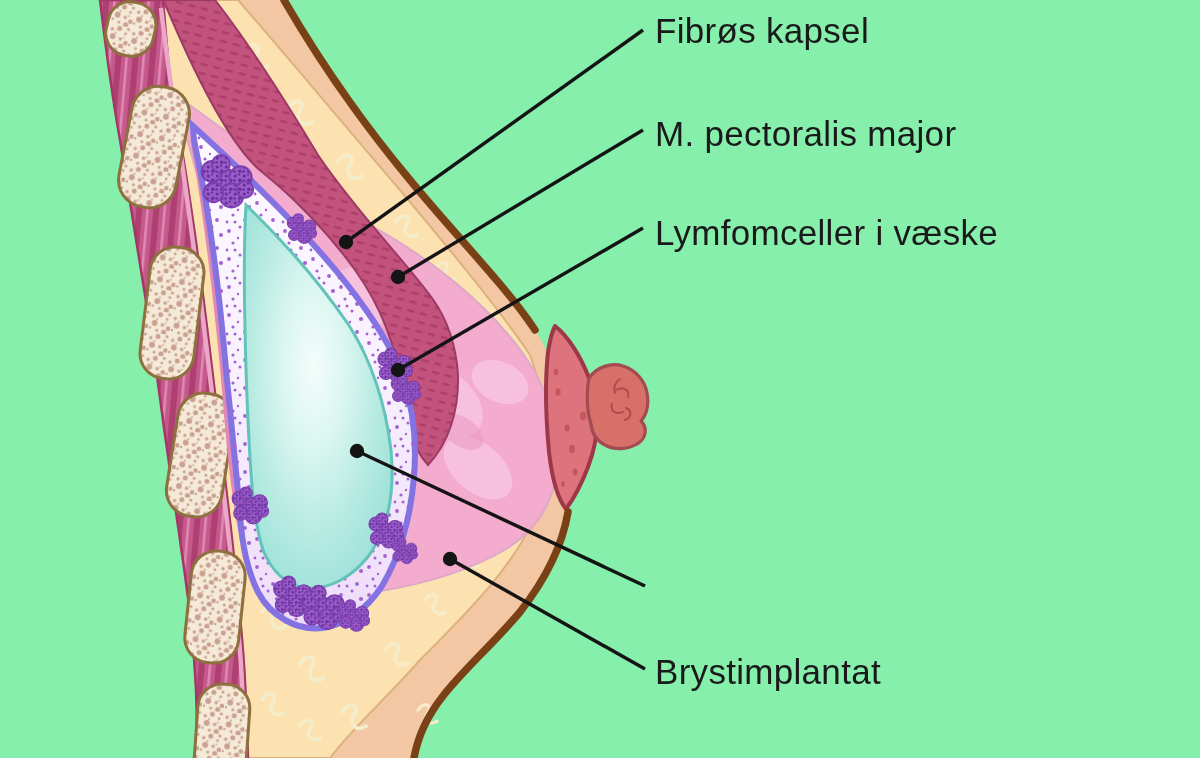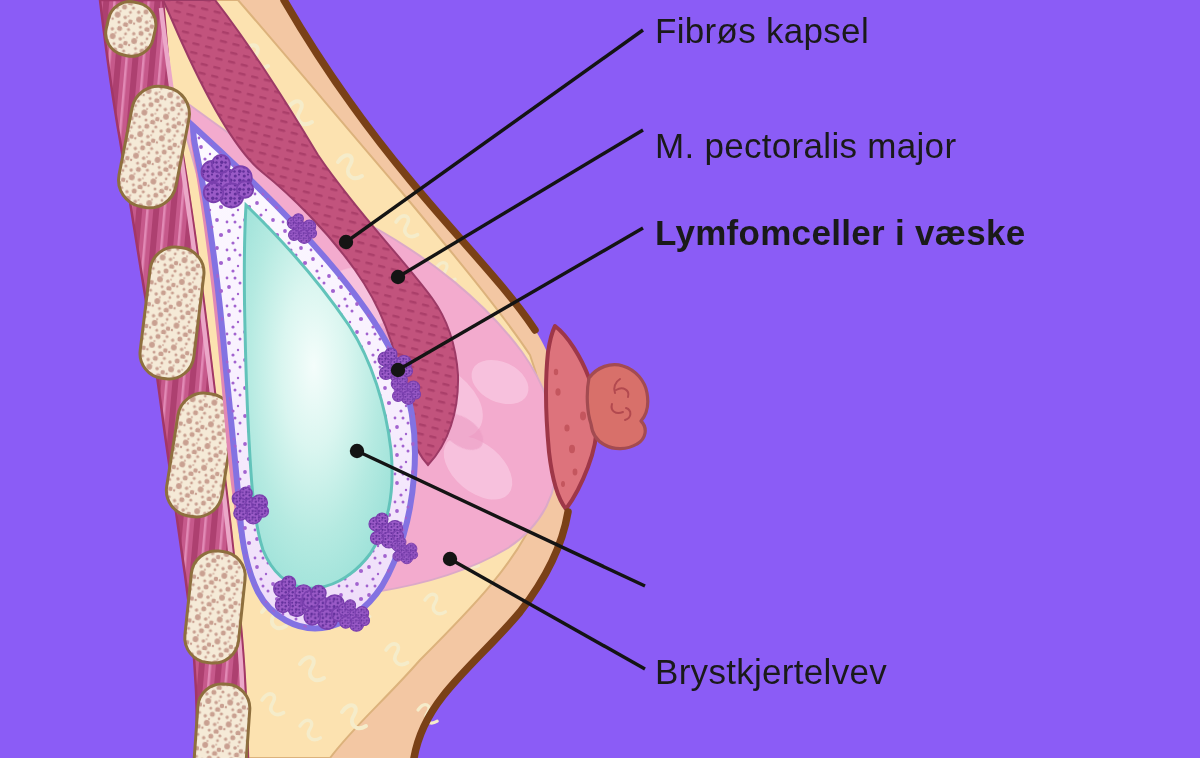--- a/index.html
+++ b/index.html
@@ -1,21 +1,21 @@
 <!DOCTYPE html>
 <html><head>
 <meta charset="utf-8">
 <style>
   html,body{margin:0;padding:0;background:#ffffff;}
-  .stage{position:relative;width:1200px;height:758px;background:#8b5cf6;overflow:hidden;
+  .stage{position:relative;width:1200px;height:758px;background:#86efac;overflow:hidden;
          font-family:"Liberation Sans",sans-serif;}
   .stage svg{position:absolute;left:0;top:0;}
   .label{position:absolute;left:655px;font:400 35px/43px "Liberation Sans",sans-serif;
          color:#1a1a1a;letter-spacing:.3px;white-space:nowrap;}
-  .label span{display:block;font-weight:bold;}
+  .label span{display:block;}
 </style>
 </head>
 <body>
 
 <div class="stage">
 
 <svg width="1200" height="758" viewBox="0 0 1200 758">
   <defs>
     <radialGradient id="implantGrad" cx="0.47" cy="0.42" r="0.72">
       <stop offset="0" stop-color="#f4fdfb"></stop>
@@ -206,19 +206,19 @@
       <circle cx="346" cy="242" r="7.2"></circle>
       <circle cx="398" cy="277" r="7.2"></circle>
       <circle cx="398" cy="370" r="7.2"></circle>
       <circle cx="357" cy="451" r="7.2"></circle>
       <circle cx="450" cy="559" r="7.2"></circle>
     </g>
   </g>
 </svg>
 
 <div class="label" style="top:9px">Fibrøs kapsel</div>
-<div class="label" style="top:124px">M. pectoralis major</div>
+<div class="label" style="top:112px">M. pectoralis major</div>
 <div class="label" style="top:211px">
   <span>Lymfomceller i væske</span>
 </div>
-<div class="label" style="top:650px">Brystkjertelvev</div>
+<div class="label" style="top:650px">Brystimplantat</div>
 
 </div>
 
 </body></html>

